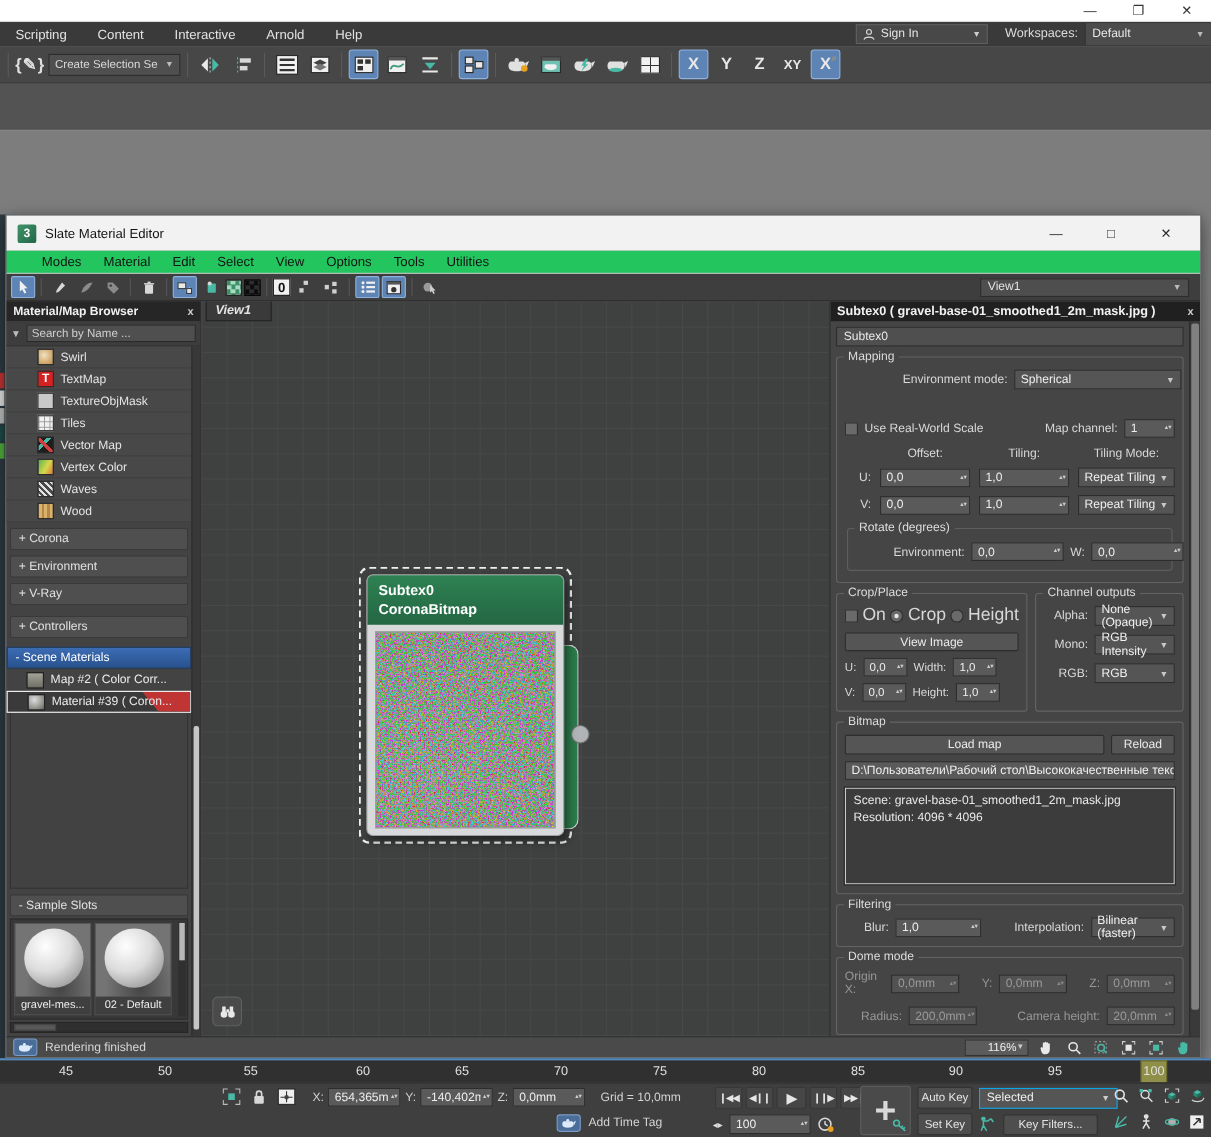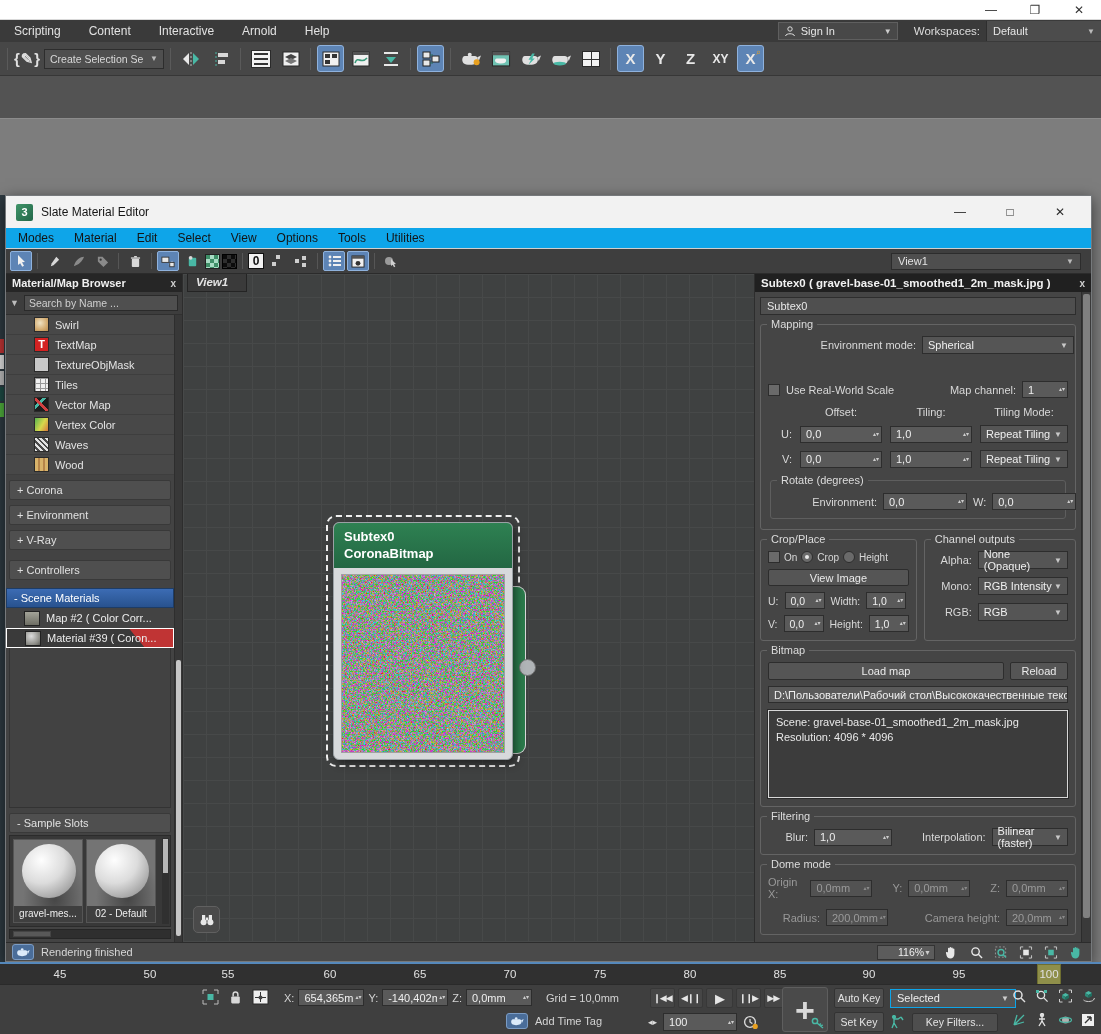--- a/index.html
+++ b/index.html
@@ -32,21 +32,21 @@
   
   .desk-upper{position:absolute;top:76px;left:0;width:1101px;height:43px;background:#535353;border-bottom:1px solid #8c8c8c}
   .left-sliver{position:absolute;top:195px;left:0;width:5px;height:767px;background:#2e3a41}
   .left-sliver i{display:block;width:4px;height:14px;margin:2px 0}
   
   .slate{position:absolute;left:5px;top:195px;width:1087px;height:767px;background:#444;border:1px solid #76797c;box-shadow:0 4px 14px rgba(0,0,0,.55);display:flex;flex-direction:column}
   .s-title{height:32px;background:#f2f2f2;color:#141414;display:flex;align-items:center;padding:0 10px;gap:8px}
   .s-logo{width:17px;height:17px;background:linear-gradient(135deg,#3f9468,#226648);color:#fff;font-weight:bold;font-size:11px;display:flex;align-items:center;justify-content:center;border-radius:2px}
   .s-title-text{font-size:12px}
   .s-win-btn{width:42px;text-align:center;color:#2c2c2c;font-size:12px}
-  .s-menu{height:21px;background:#0ea5e9;color:#141414;display:flex;align-items:center;padding-left:2px;gap:0;border-bottom:1px solid #cfcfcf}
+  .s-menu{height:21px;background:#22c55e;color:#141414;display:flex;align-items:center;padding-left:22px;gap:0;border-bottom:1px solid #cfcfcf}
   .s-menu span{padding:0 10px;font-size:12px}
   .s-toolbar{height:25px;background:#3e3e3e;border-bottom:1px solid #2b2b2b;display:flex;align-items:center;padding:0 4px;gap:2px}
   .st-btn{width:22px;height:20px;border-radius:2px;display:flex;align-items:center;justify-content:center}
   .st-btn.active{background:#5d84b5;border:1px solid #8fb2dd}
   .st-sep{width:1px;height:16px;background:#565656;margin:0 3px}
   .checker-g{width:15px;height:15px;border:1px solid #222;background:conic-gradient(#a8dcc4 25%,#3f8f68 0 50%,#a8dcc4 0 75%,#3f8f68 0);background-size:8px 8px}
   .checker-b{width:15px;height:15px;border:1px solid #000;background:conic-gradient(#2e2e2e 25%,#0c0c0c 0 50%,#2e2e2e 0 75%,#0c0c0c 0);background-size:8px 8px}
   .zero-btn{width:16px;height:16px;background:#f2f2f2;border:1px solid #111;color:#111;font-weight:bold;font-size:12px;display:flex;align-items:center;justify-content:center}
   .view-dd{margin-left:auto;margin-right:6px;width:190px;height:17px;background:#4e4e4e;border:1px solid #2c2c2c;display:flex;align-items:center;padding:0 6px;color:#e2e2e2}
   .view-dd .arr{margin-left:auto;font-size:8px;color:#bbb}
@@ -695,21 +695,21 @@
                     <span>0,0</span>
                     <span class="sp">▴▾</span>
                   </div>
               </div>
             </div>
           </div>
 
           <div class="cc-wrap">
             <div class="grp crop">
               <span class="grp-t">Crop/Place</span>
-              <div class="row" style="gap:4px;font-size:10px">
+              <div class="row" style="gap:4px;font-size:16px">
                 <span class="chk"></span>
                 <span class="lab">On</span>
                 <span class="radio sel"></span>
                 <span class="lab">Crop</span>
                 <span class="radio"></span>
                 <span class="lab">Height</span>
               </div>
               <div class="row">
                   <div class="btn" style="flex:1">View Image</div>
                 </div>

